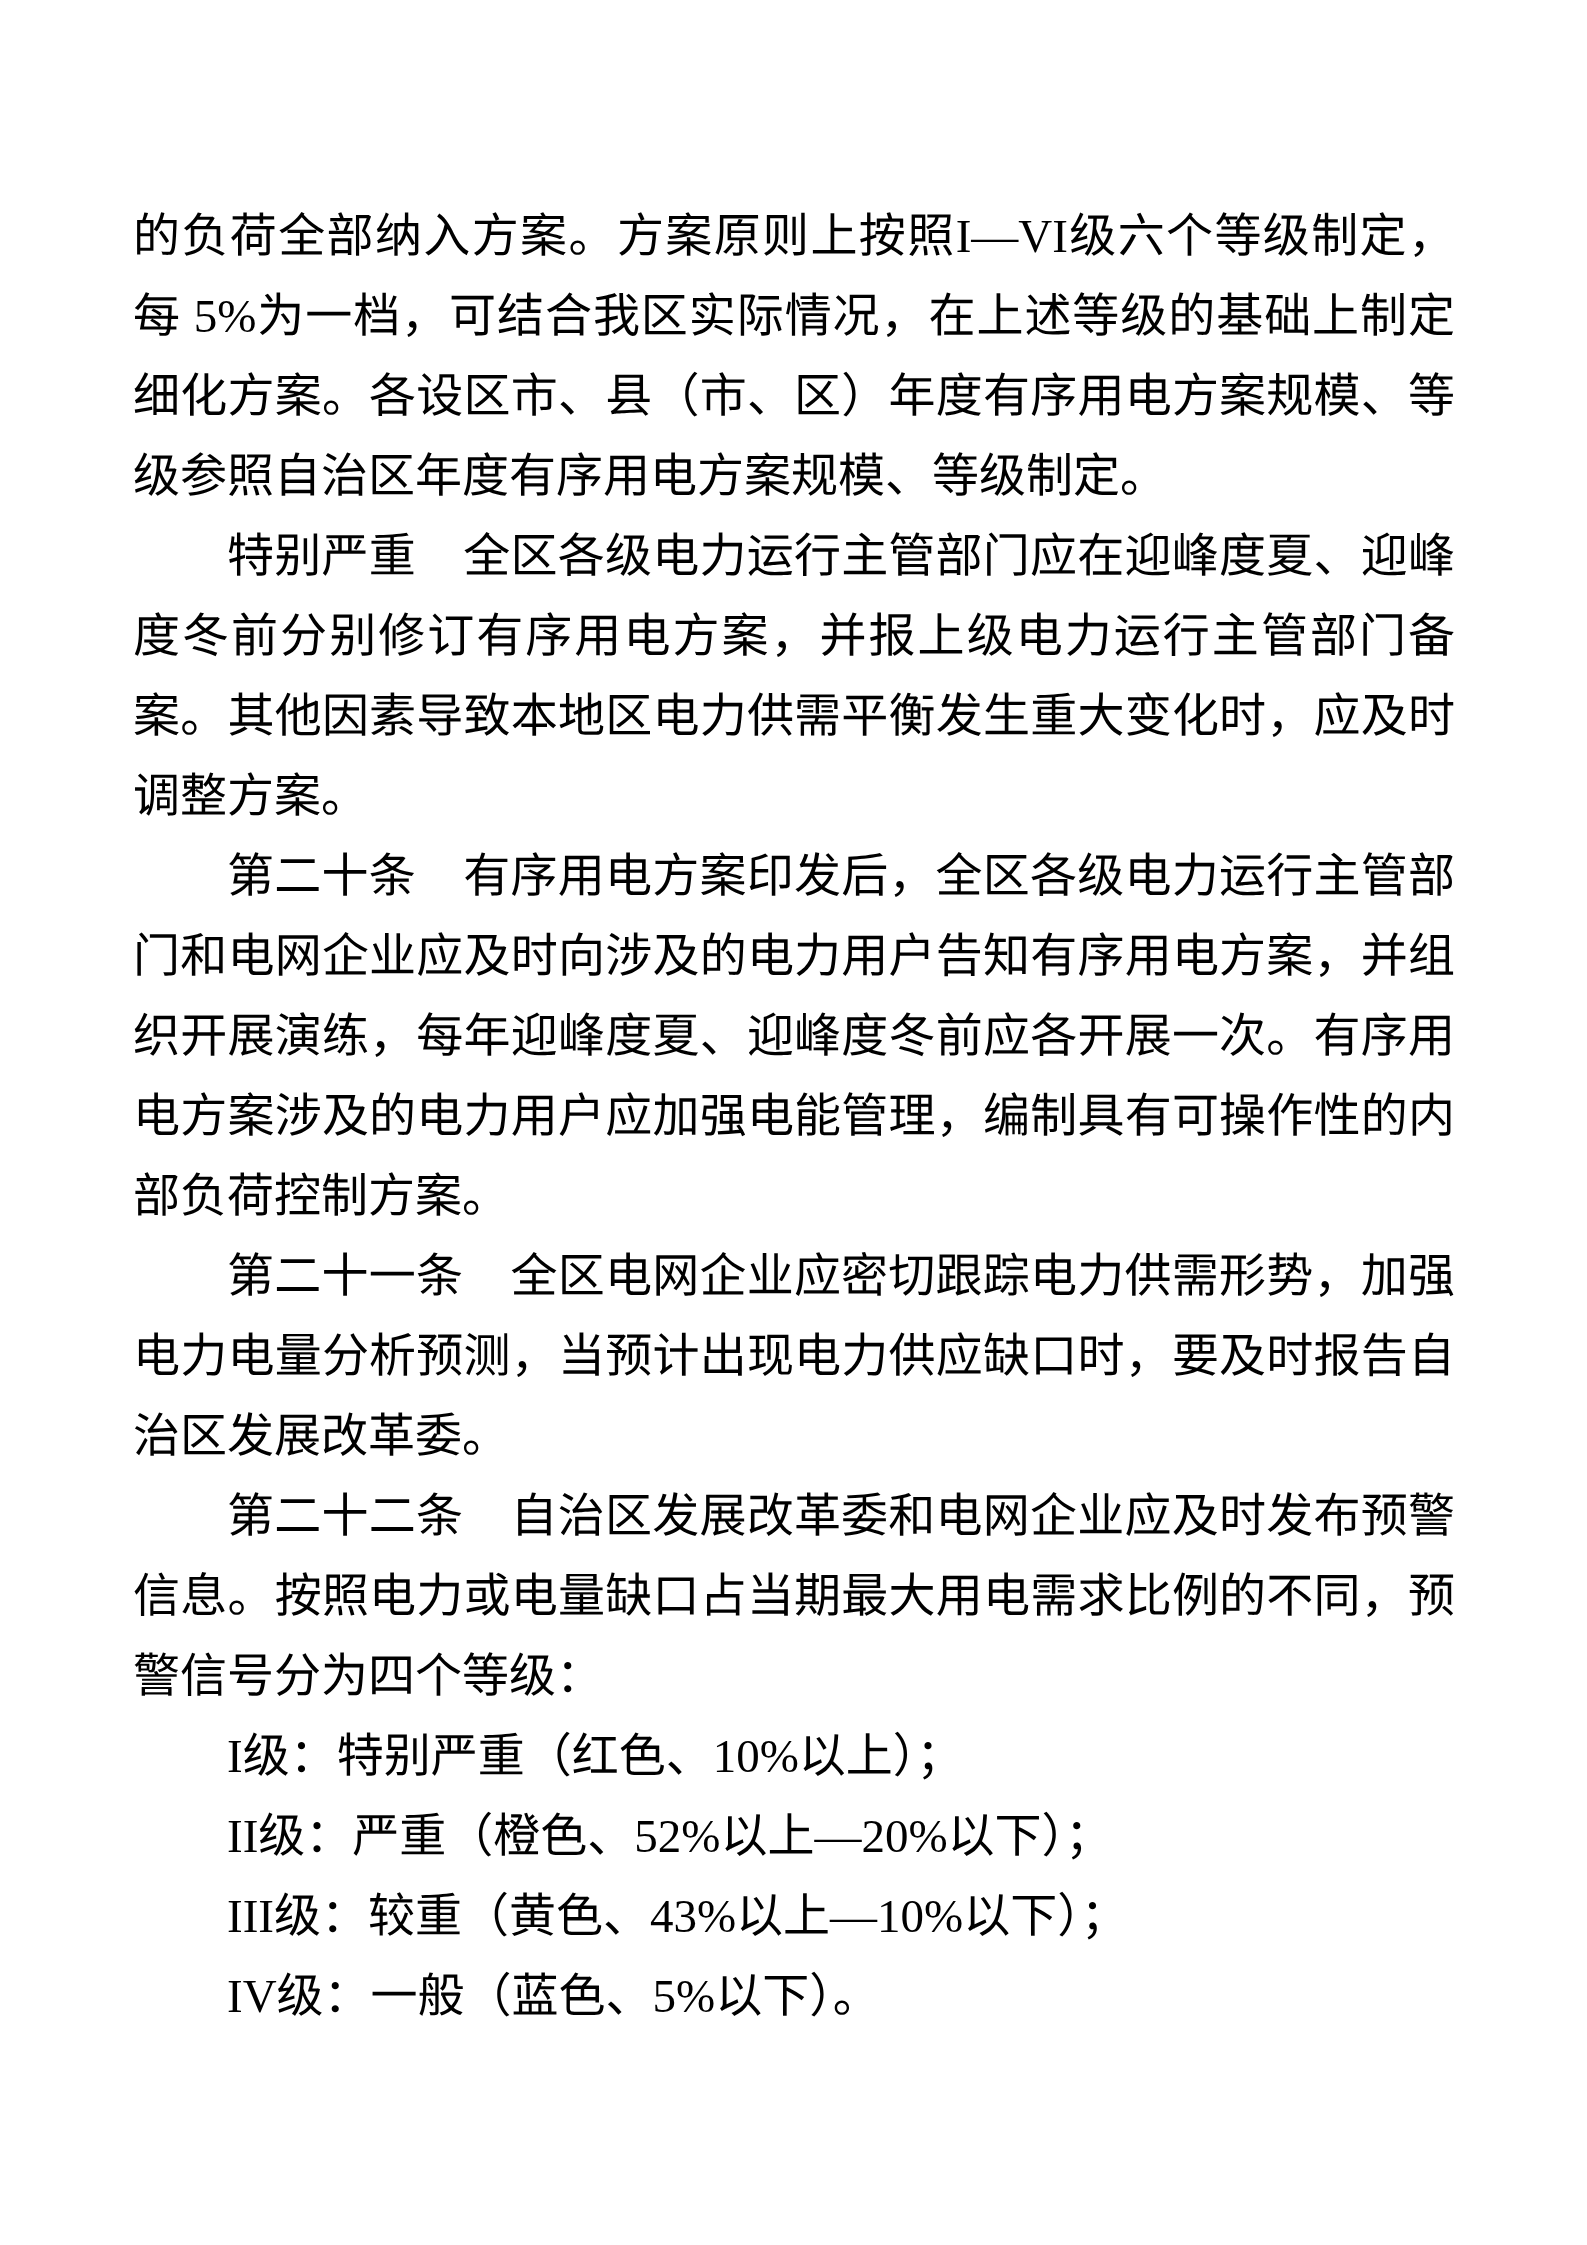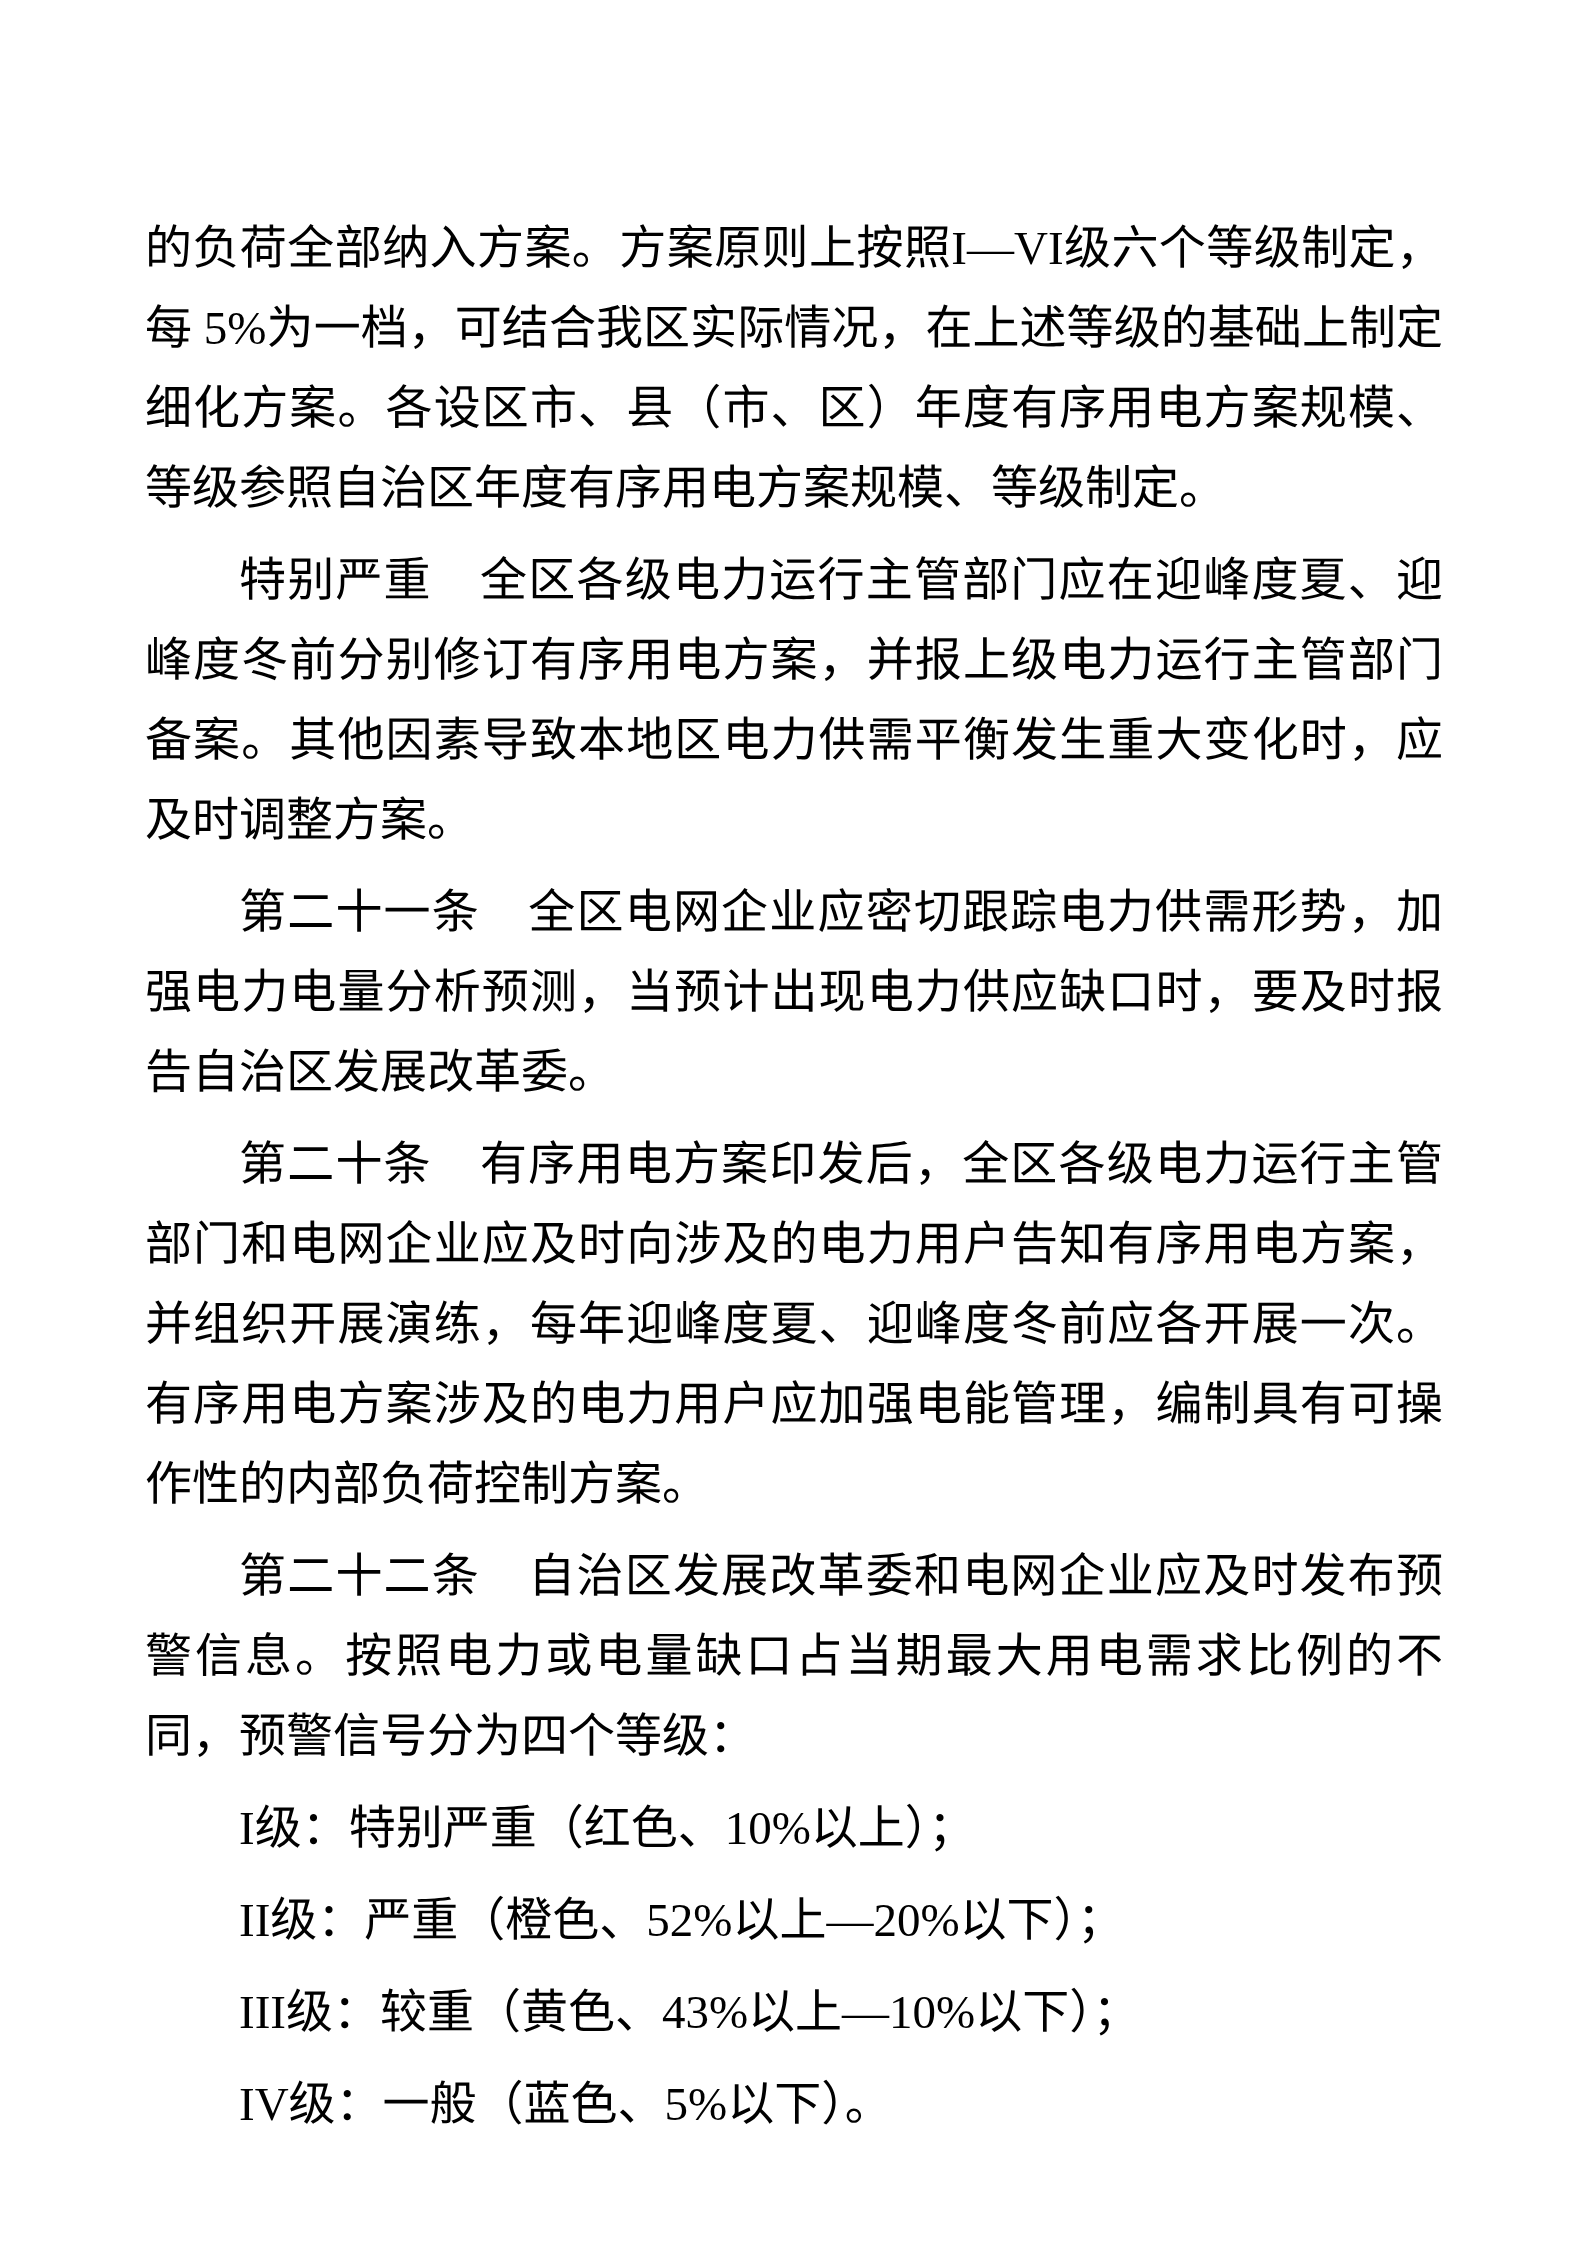--- a/index.html
+++ b/index.html
@@ -15,21 +15,21 @@
     color: #000000;
     box-sizing: border-box;
     padding: 196px 132px 0 133px;
     overflow: hidden;
     font-family: "Liberation Serif", "DejaVu Serif", serif;
   }
   .content {
     width: 100%;
   }
   .para {
-    margin: 12px;
+    margin: 0;
     padding: 0;
     font-size: 47px;
     line-height: 80px;
     font-weight: normal;
     text-align: justify;
     text-justify: inter-ideograph;
     word-break: break-all;
   }
   .para.indent {
     text-indent: 2em;
@@ -41,23 +41,23 @@
 </head>
 <body>
 
 <div class="page">
   <main class="content">
 
     <p class="para"><span class="article-lead"></span><span class="para-text">的负荷全部纳入方案。方案原则上按照I—VI级六个等级制定，每 5%为一档，可结合我区实际情况，在上述等级的基础上制定细化方案。各设区市、县（市、区）年度有序用电方案规模、等级参照自治区年度有序用电方案规模、等级制定。</span></p>
 
     <p class="para indent"><span class="article-lead">特别严重</span><span class="para-text">　全区各级电力运行主管部门应在迎峰度夏、迎峰度冬前分别修订有序用电方案，并报上级电力运行主管部门备案。其他因素导致本地区电力供需平衡发生重大变化时，应及时调整方案。</span></p>
 
+    <p class="para indent"><span class="article-lead">第二十条</span><span class="para-text">　有序用电方案印发后，全区各级电力运行主管部门和电网企业应及时向涉及的电力用户告知有序用电方案，并组织开展演练，每年迎峰度夏、迎峰度冬前应各开展一次。有序用电方案涉及的电力用户应加强电能管理，编制具有可操作性的内部负荷控制方案。</span></p>
+
     <p class="para indent"><span class="article-lead">第二十一条</span><span class="para-text">　全区电网企业应密切跟踪电力供需形势，加强电力电量分析预测，当预计出现电力供应缺口时，要及时报告自治区发展改革委。</span></p>
-
-    <p class="para indent"><span class="article-lead">第二十条</span><span class="para-text">　有序用电方案印发后，全区各级电力运行主管部门和电网企业应及时向涉及的电力用户告知有序用电方案，并组织开展演练，每年迎峰度夏、迎峰度冬前应各开展一次。有序用电方案涉及的电力用户应加强电能管理，编制具有可操作性的内部负荷控制方案。</span></p>
 
     <p class="para indent"><span class="article-lead">第二十二条</span><span class="para-text">　自治区发展改革委和电网企业应及时发布预警信息。按照电力或电量缺口占当期最大用电需求比例的不同，预警信号分为四个等级：</span></p>
 
     <p class="para indent"><span class="article-lead"></span><span class="para-text">I级：特别严重（红色、10%以上）；</span></p>
 
     <p class="para indent"><span class="article-lead"></span><span class="para-text">II级：严重（橙色、52%以上—20%以下）；</span></p>
 
     <p class="para indent"><span class="article-lead"></span><span class="para-text">III级：较重（黄色、43%以上—10%以下）；</span></p>
 
     <p class="para indent"><span class="article-lead"></span><span class="para-text">IV级：一般（蓝色、5%以下）。</span></p>

